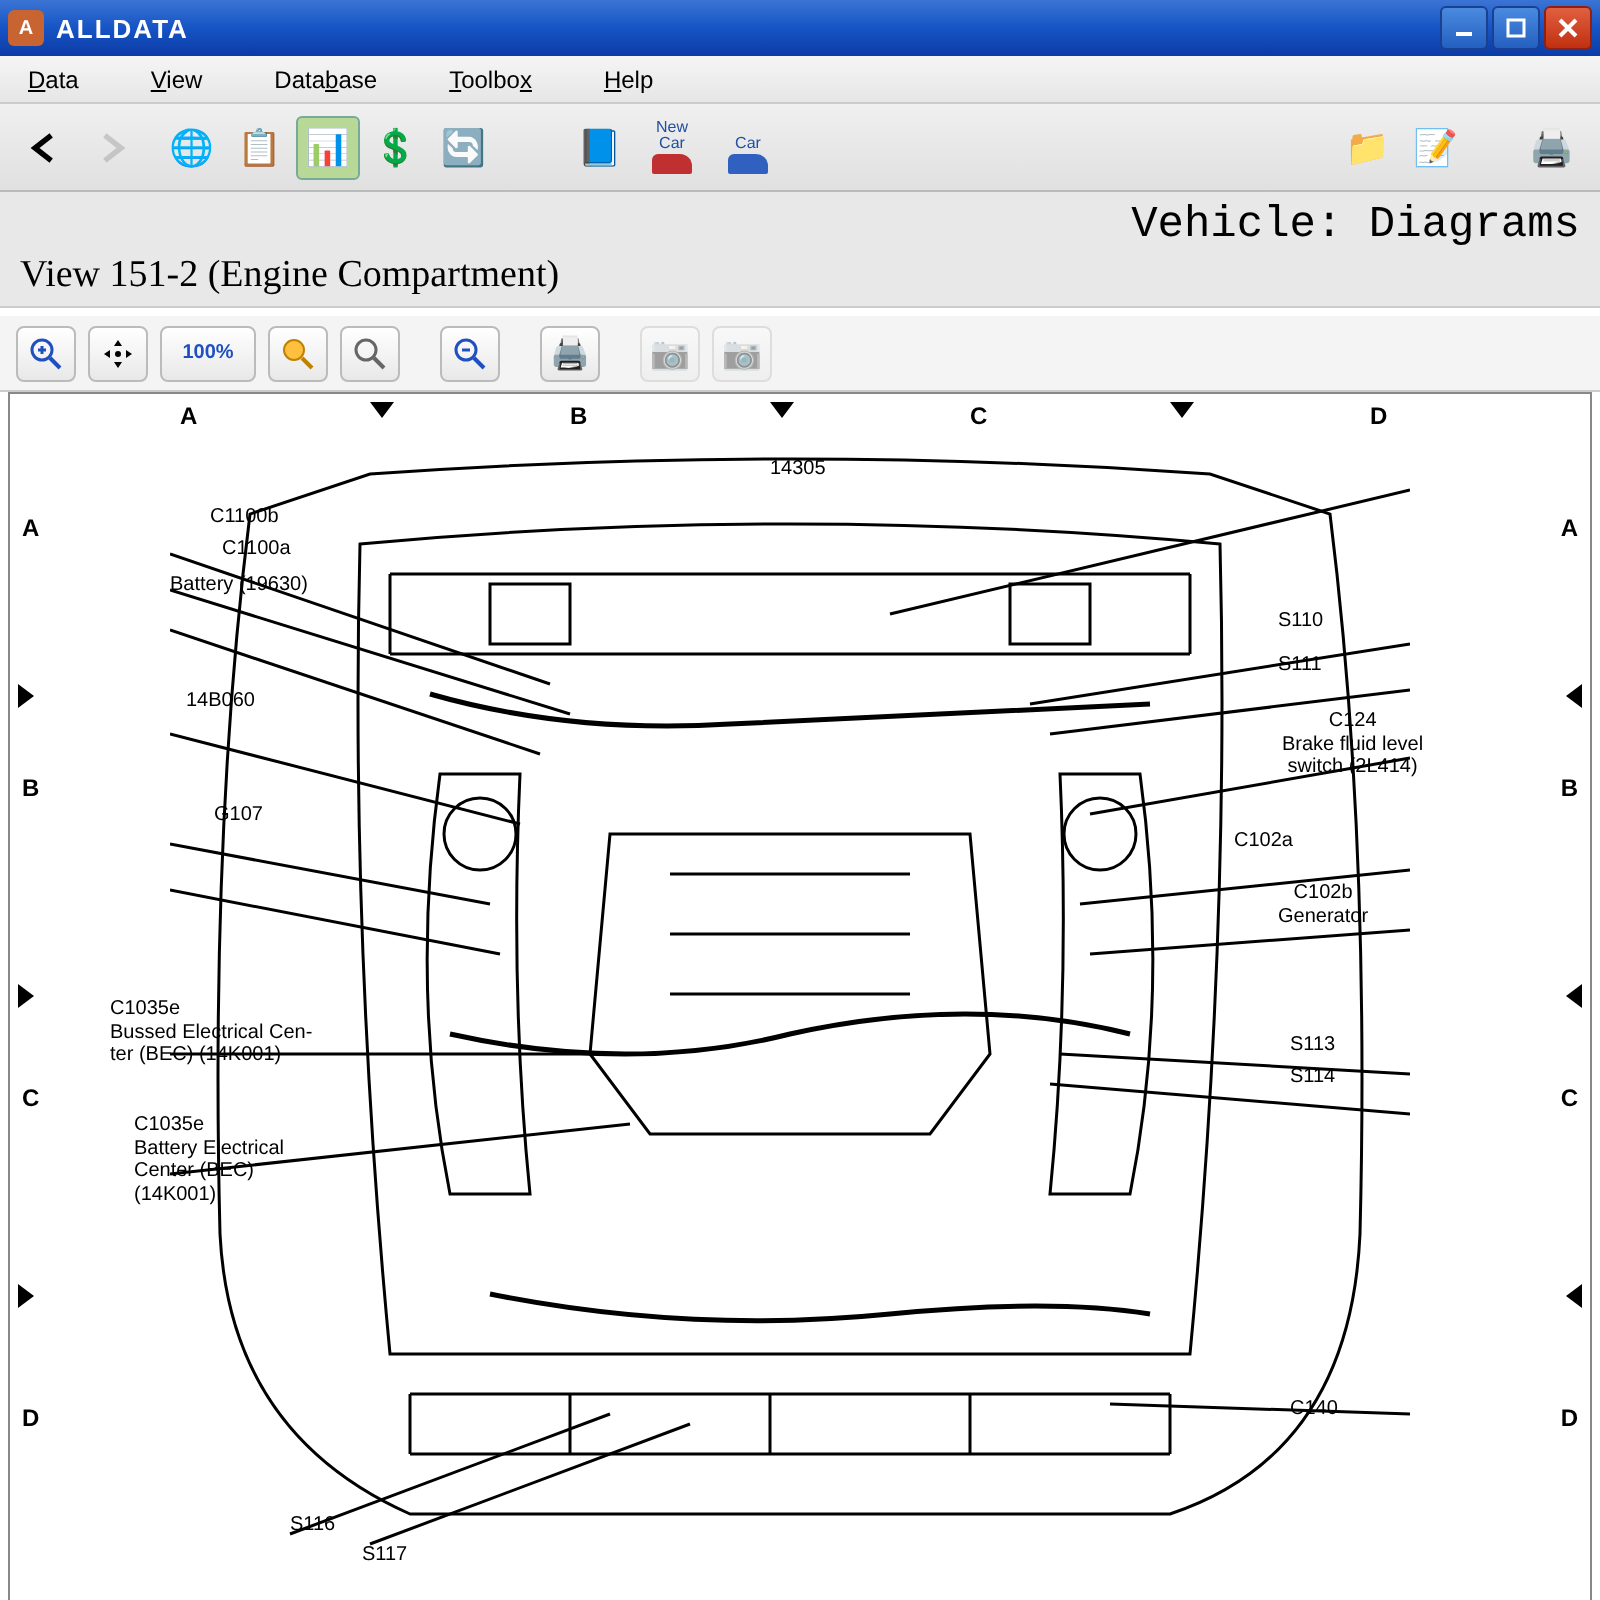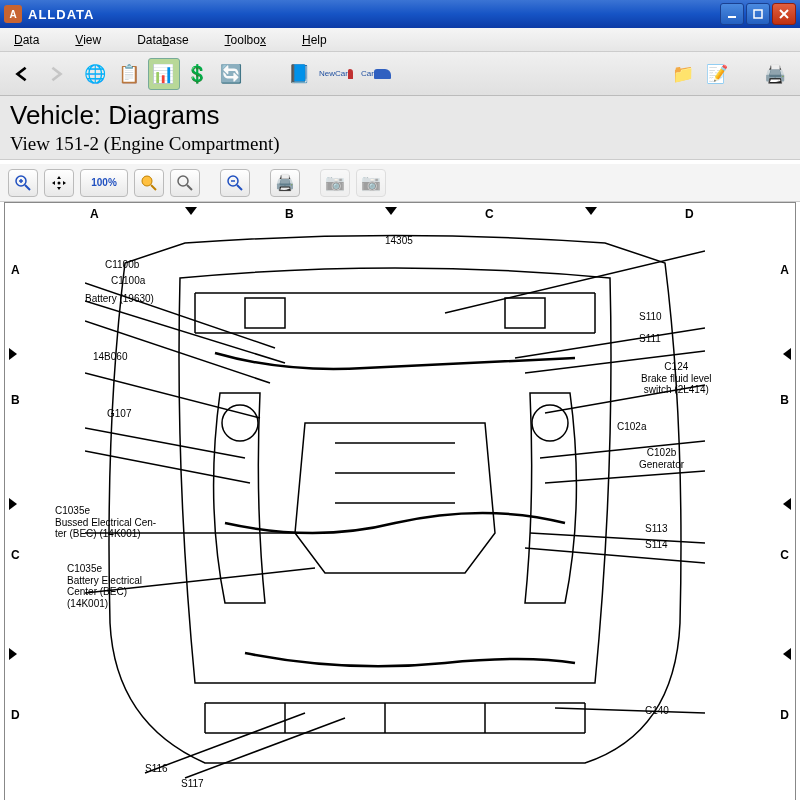--- a/index.html
+++ b/index.html
@@ -15,27 +15,27 @@
 
 .menubar { height: 24px; background: linear-gradient(to bottom, #f5f5f5, #e6e6e6); border-bottom: 1px solid #ccc; display: flex; align-items: center; padding: 0 6px; font-size: 12px; gap: 20px; }
 .menu-item { padding: 3px 8px; cursor: pointer; }
 .menu-item .ul { text-decoration: underline; }
 
 .toolbar { height: 44px; background: linear-gradient(to bottom, #f0f0f0, #e0e0e0); border-bottom: 1px solid #bbb; display: flex; align-items: center; padding: 0 8px; gap: 6px; }
 .nav-btn { width: 28px; height: 28px; display: flex; align-items: center; justify-content: center; cursor: pointer; }
 .nav-btn svg { width: 18px; height: 18px; }
 .tb-group { display: flex; gap: 2px; margin-left: 4px; }
 .tb-icon { width: 32px; height: 32px; border: 1px solid transparent; border-radius: 3px; display: flex; align-items: center; justify-content: center; cursor: pointer; font-size: 18px; }
-.tb-car { width: 36px; height: 32px; display: flex; flex-direction: row; align-items: center; justify-content: center; cursor: pointer; border: 1px solid transparent; border-radius: 3px; }
+.tb-car { width: 36px; height: 32px; display: flex; flex-direction: column; align-items: center; justify-content: center; cursor: pointer; border: 1px solid transparent; border-radius: 3px; }
 .tb-car .txt { font-size: 8px; color: #2050a0; line-height: 1; }
 .tb-car .car-shape { width: 20px; height: 10px; background: #c03030; border-radius: 3px 6px 1px 1px; margin-top: 1px; }
 .spacer { flex: 1; }
 
 .content-header { background: #e8e8e8; border-bottom: 1px solid #ccc; padding: 4px 10px; }
-.vh-title { font-size: 26px; font-family: Liberation Sans, sans-serif; }
+.vh-title { font-size: 22px; font-family: Liberation Mono, monospace; text-align: right; }
 .vh-subtitle { font-size: 19px; font-family: "Times New Roman", serif; margin-top: 2px; }
 
 .viewer-toolbar { height: 38px; background: #f4f4f4; border-bottom: 1px solid #ccc; display: flex; align-items: center; padding: 0 8px; gap: 6px; margin-top: 4px; }
 .vt-btn { width: 30px; height: 28px; border: 1px solid #bbb; border-radius: 4px; background: linear-gradient(to bottom, #fff, #e8e8e8); display: flex; align-items: center; justify-content: center; cursor: pointer; }
 .vt-btn svg { width: 16px; height: 16px; }
 .vt-btn.pill { width: 48px; font-size: 10px; font-weight: bold; color: #2050c0; }
 .vt-sep { width: 8px; }
 .vt-btn.disabled { opacity: 0.4; cursor: default; }
 
 .diagram-area { position: relative; background: #fff; height: 620px; border: 1px solid #888; margin: 0 4px; overflow: hidden; }

